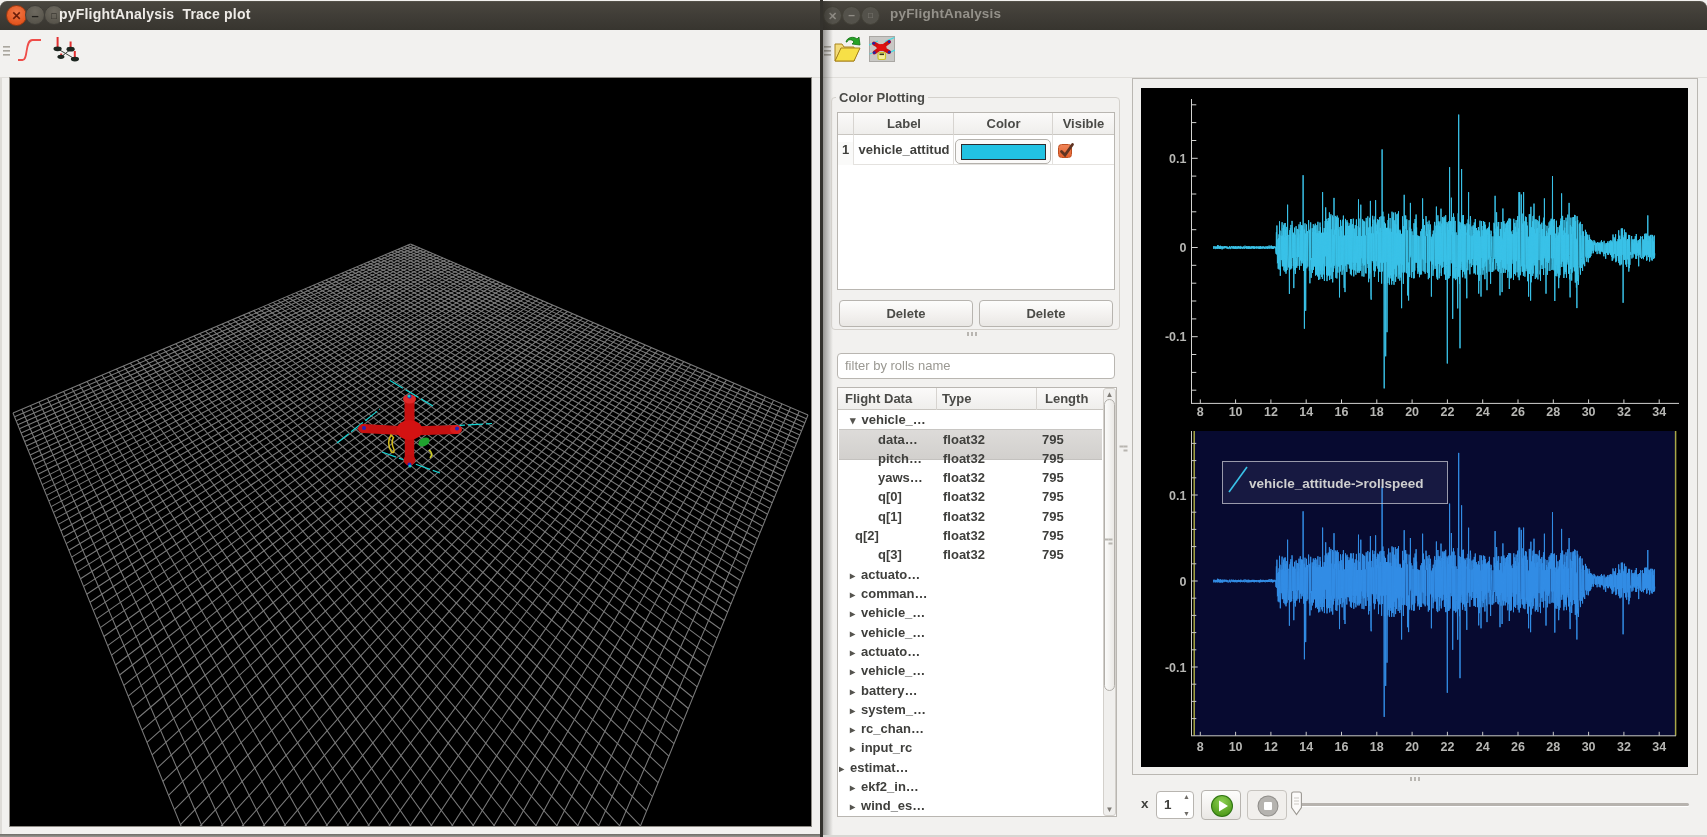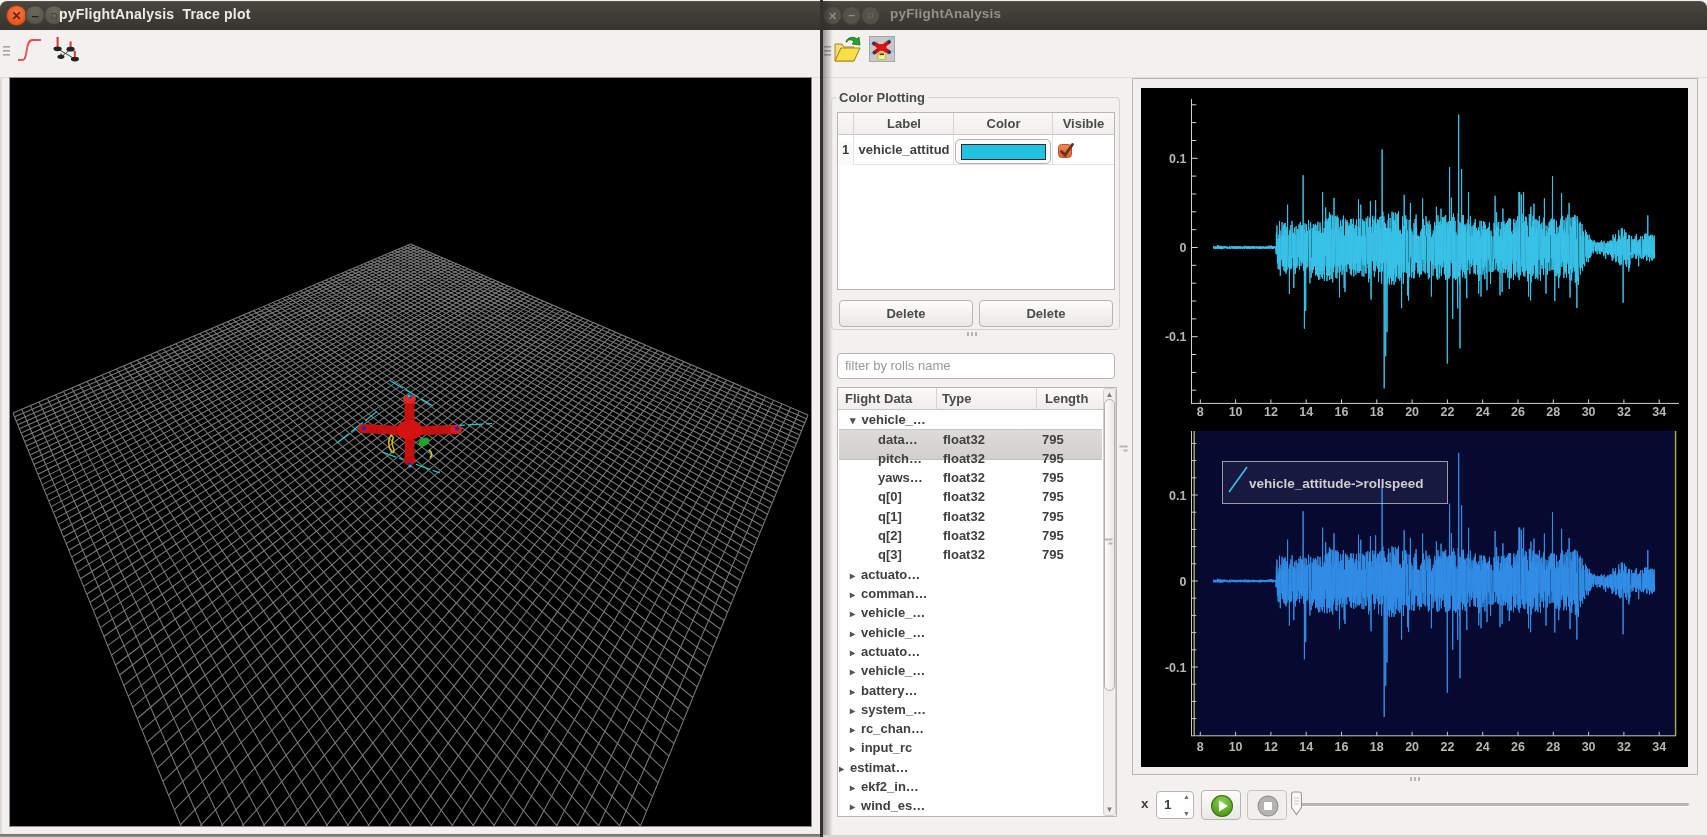--- a/index.html
+++ b/index.html
@@ -417,21 +417,21 @@
         <span class="c1" style="padding-left:39px">q[0]</span>
         <span class="c2">float32</span>
         <span class="c3">795</span>
       </div>
       <div class="trow" style="top:96.6px">
         <span class="c1" style="padding-left:39px">q[1]</span>
         <span class="c2">float32</span>
         <span class="c3">795</span>
       </div>
       <div class="trow" style="top:115.9px">
-        <span class="c1" style="padding-left:39px">q[2]</span>
+        <span class="c1" style="padding-left:16px">q[2]</span>
         <span class="c2">float32</span>
         <span class="c3">795</span>
       </div>
       <div class="trow" style="top:135.2px">
         <span class="c1" style="padding-left:39px">q[3]</span>
         <span class="c2">float32</span>
         <span class="c3">795</span>
       </div>
       <div class="trow" style="top:154.6px">
         <span class="c1" style="padding-left:11px"><span class="arr closed">▸</span>actuato…</span>

